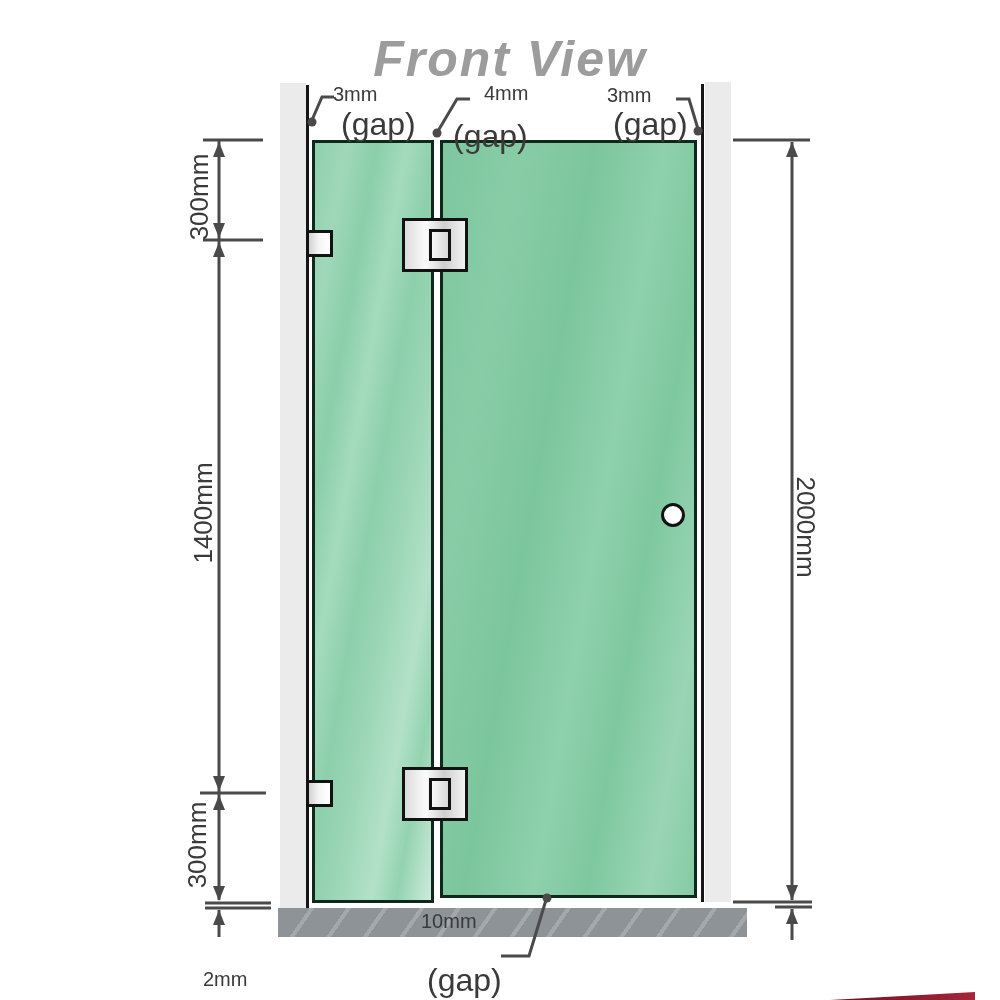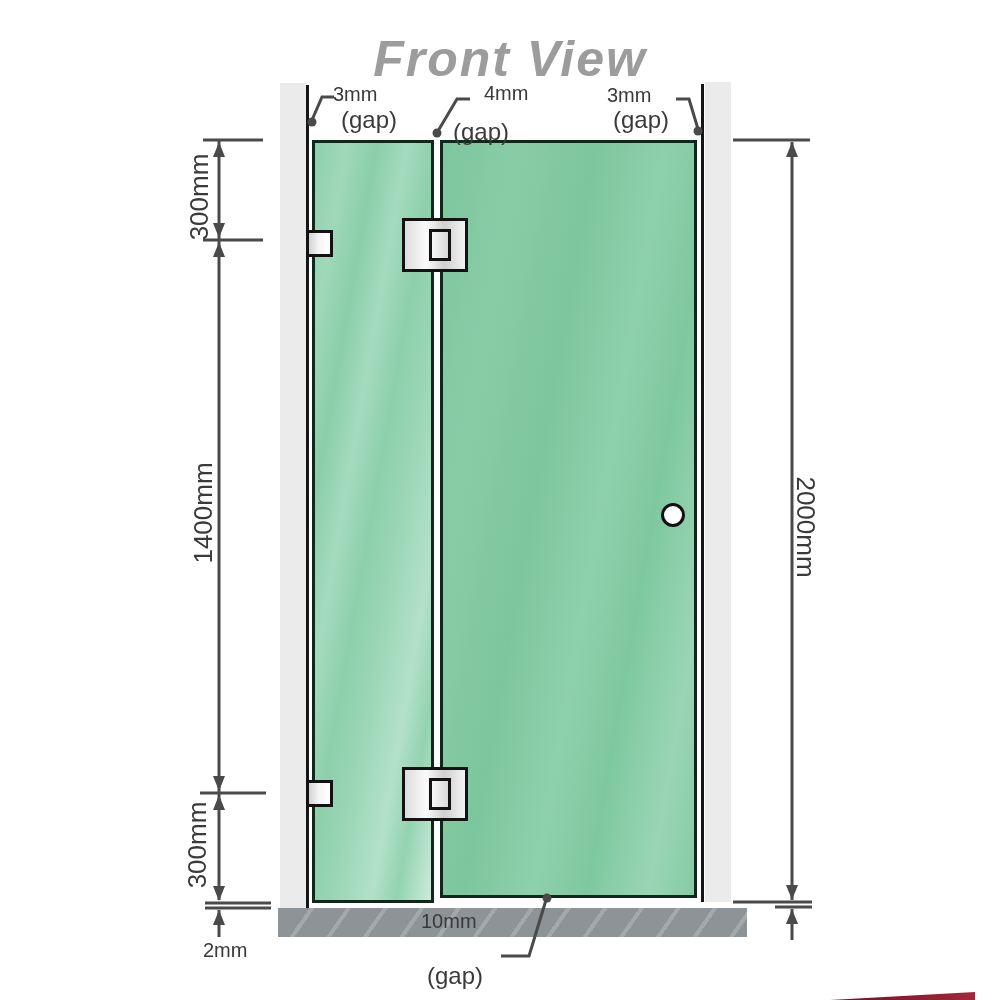--- a/index.html
+++ b/index.html
@@ -52,21 +52,21 @@
     position:absolute;left:24px;top:8px;width:22px;height:32px;border:3px solid #121212;
     background:linear-gradient(90deg,#f7f7f7 0%,#d9d9d9 100%);
     box-sizing:border-box;
   }
   .handle{
     position:absolute;left:661px;top:503px;width:24px;height:24px;
     border:3px solid #121212;border-radius:50%;background:#ffffff;box-sizing:border-box;
   }
   
   .lbl{position:absolute;color:#3a3a3a;font-size:20px;line-height:1;white-space:nowrap;}
-  .lbl-note{font-size:24px;}
+  .lbl-note{font-size:32px;}
   .vlbl{
     position:absolute;color:#3a3a3a;font-size:26px;line-height:1;white-space:nowrap;
     transform:translate(-50%,-50%) rotate(-90deg);
   }
   .vlbl-cw{transform:translate(-50%,-50%) rotate(90deg);}
   
   .dims{position:absolute;left:0;top:0;}
   
   .logo-sliver{
     position:absolute;left:830px;top:992px;width:145px;height:8px;
@@ -155,19 +155,19 @@
   <div class="lbl lbl-note" style="left:453px;top:120px;">(gap)</div>
 
   <div class="lbl" style="left:607px;top:85px;">3mm</div>
   <div class="lbl lbl-note" style="left:613px;top:108px;">(gap)</div>
 
   <div class="vlbl" style="left:199px;top:197px;">300mm</div>
   <div class="vlbl" style="left:203px;top:513px;">1400mm</div>
   <div class="vlbl" style="left:197px;top:845px;">300mm</div>
   <div class="vlbl vlbl-cw" style="left:806px;top:527px;">2000mm</div>
 
-  <div class="lbl" style="left:203px;top:940px;">2mm</div>
+  <div class="lbl" style="left:203px;top:969px;">2mm</div>
   <div class="lbl" style="left:421px;top:904px;margin-top:7px;">10mm</div>
   <div class="lbl lbl-note" style="left:427px;top:964px;">(gap)</div>
 
   <div class="logo-sliver"></div>
 
 </div>
 
 </body></html>

